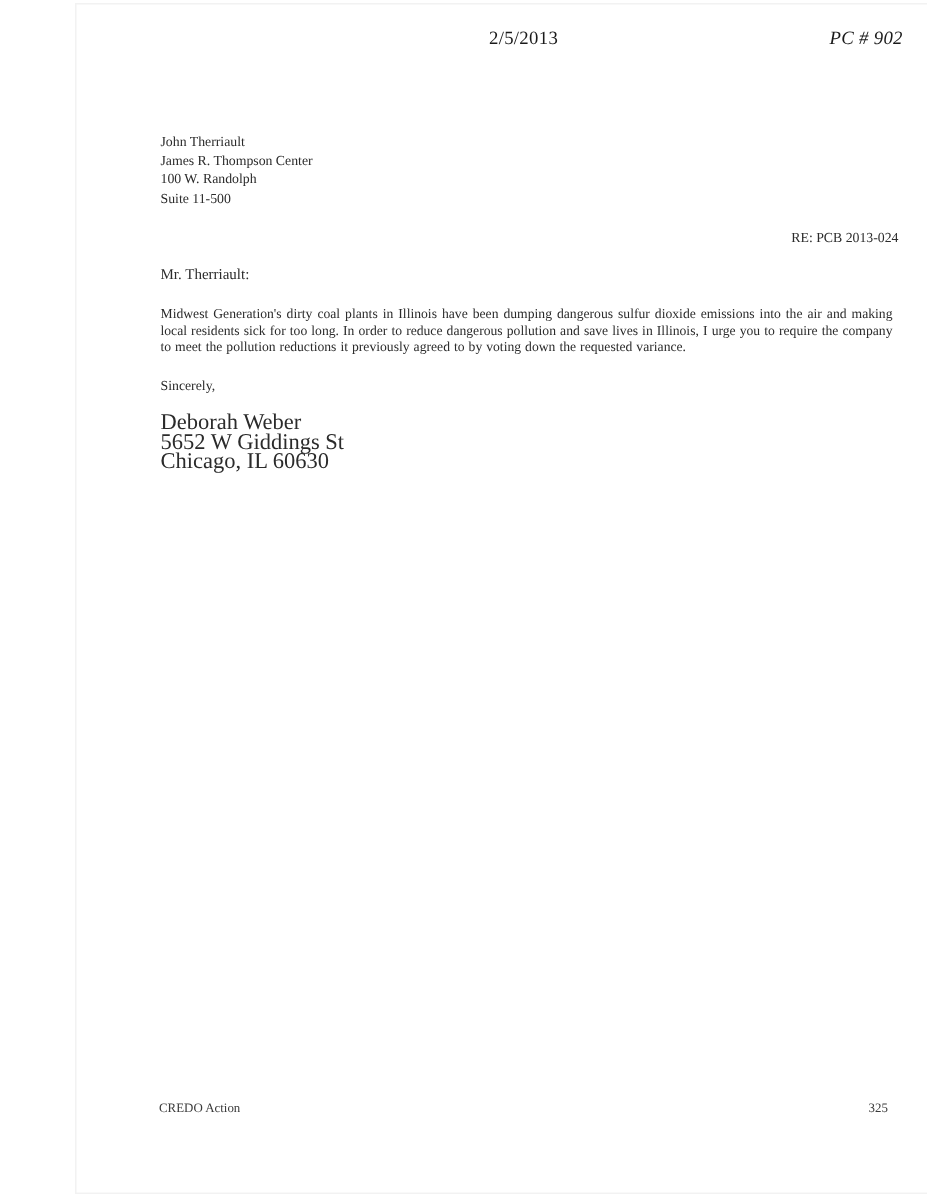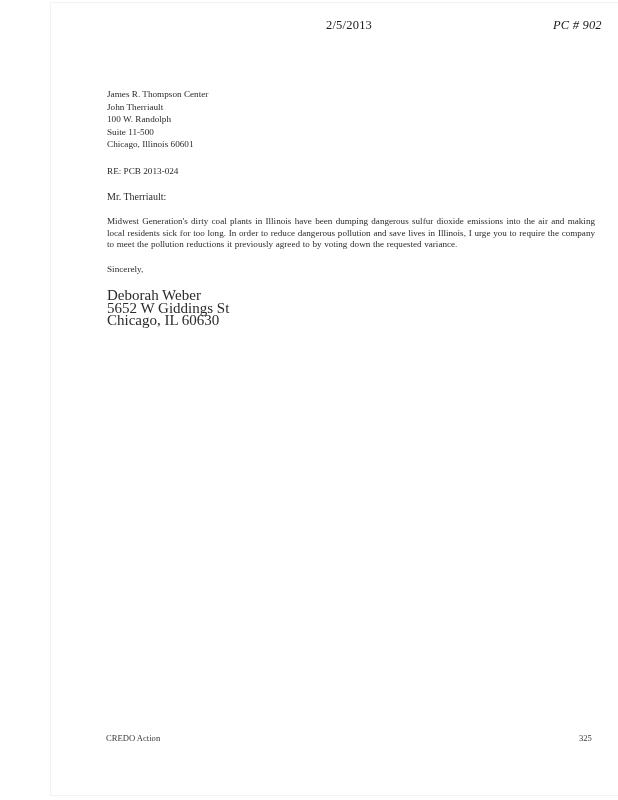--- a/index.html
+++ b/index.html
@@ -84,20 +84,21 @@
   .block-gap-3 { height: 13px; }
   .block-gap-4 { height: 13px; }
   .block-gap-5 { height: 13px; }
 
   .re-line {
     font-size: 9.2px;
     line-height: 12.6px;
     color: #2b2b2b;
     white-space: nowrap;
     filter: blur(0.35px);
+    text-align: right;
   }
 
   .salutation {
     font-size: 10px;
     line-height: 12.6px;
     color: #2b2b2b;
     white-space: nowrap;
     filter: blur(0.45px);
   }
 
@@ -153,25 +154,24 @@
   <div class="scan-edge"></div>
 
   <div class="header-row">
     <div class="header-date">2/5/2013</div>
     <div class="header-pc">PC # 902</div>
   </div>
 
   <div class="letter">
 
     <div>
+      <div class="addr-line">John Therriault</div>
       <div class="addr-line">James R. Thompson Center</div>
-      <div class="addr-line">John Therriault</div>
       <div class="addr-line">100 W. Randolph</div>
       <div class="addr-line">Suite 11-500</div>
-      <div class="addr-line">Chicago, Illinois 60601</div>
     </div>
 
     <div class="block-gap-1"></div>
 
     <div class="re-line">RE: PCB 2013-024</div>
 
     <div class="block-gap-2"></div>
 
     <div class="salutation">Mr. Therriault:</div>
 

